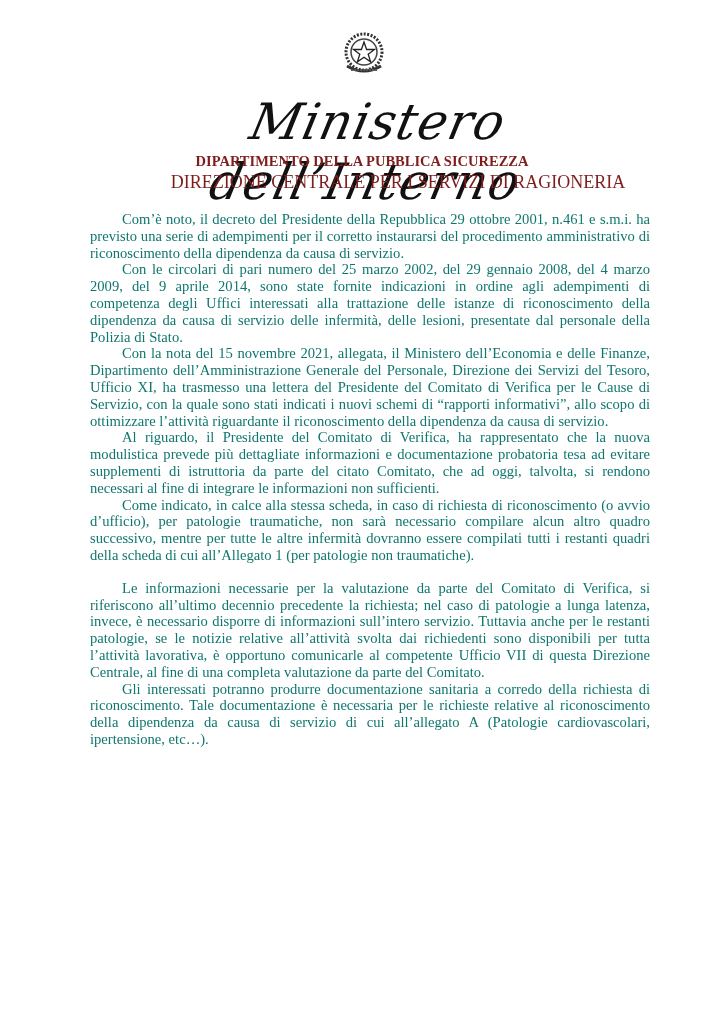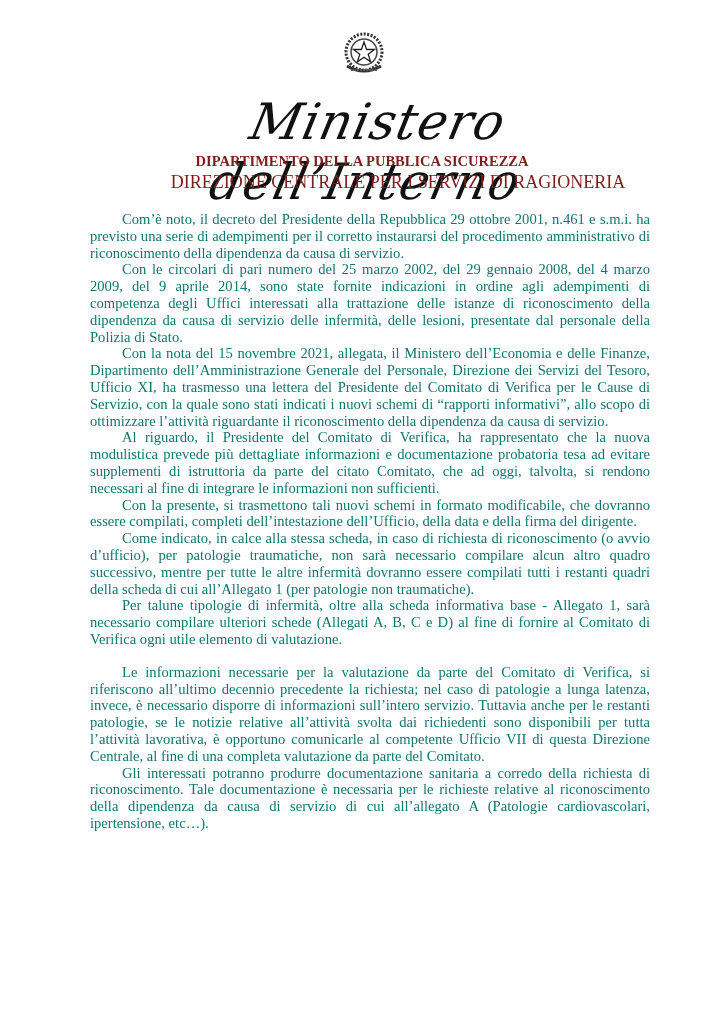--- a/index.html
+++ b/index.html
@@ -43,18 +43,16 @@
 </svg>
 
 <div class="dept main">DIPARTIMENTO DELLA PUBBLICA SICUREZZA</div>
 <div class="dept sub">DIREZIONE CENTRALE PER I SERVIZI DI RAGIONERIA</div>
 
 <div class="body">
   <p>Com’è noto, il decreto del Presidente della Repubblica 29 ottobre 2001, n.461 e s.m.i. ha previsto una serie di adempimenti per il corretto instaurarsi del procedimento amministrativo di riconoscimento della dipendenza da causa di servizio.</p>
   <p>Con le circolari di pari numero del 25 marzo 2002, del 29 gennaio 2008, del 4 marzo 2009, del 9 aprile 2014, sono state fornite indicazioni in ordine agli adempimenti di competenza degli Uffici interessati alla trattazione delle istanze di riconoscimento della dipendenza da causa di servizio delle infermità, delle lesioni, presentate dal personale della Polizia di Stato.</p>
   <p>Con la nota del 15 novembre 2021, allegata, il Ministero dell’Economia e delle Finanze, Dipartimento dell’Amministrazione Generale del Personale, Direzione dei Servizi del Tesoro, Ufficio XI, ha trasmesso una lettera del Presidente del Comitato di Verifica per le Cause di Servizio, con la quale sono stati indicati i nuovi schemi di “rapporti informativi”, allo scopo di ottimizzare l’attività riguardante il riconoscimento della dipendenza da causa di servizio.</p>
   <p>Al riguardo, il Presidente del Comitato di Verifica, ha rappresentato che la nuova modulistica prevede più dettagliate informazioni e documentazione probatoria tesa ad evitare supplementi di istruttoria da parte del citato Comitato, che ad oggi, talvolta, si rendono necessari al fine di integrare le informazioni non sufficienti.</p>
-  <p>Con la presente, si trasmettono tali nuovi schemi in formato modificabile, che dovranno essere compilati, completi dell’intestazione dell’Ufficio,  della data e della firma del dirigente.</p>
   <p>Come indicato, in calce alla stessa scheda, in caso di richiesta di riconoscimento (o avvio d’ufficio), per patologie traumatiche, non sarà necessario compilare alcun altro quadro successivo, mentre per tutte le altre infermità dovranno essere compilati tutti i restanti quadri della scheda di cui all’Allegato 1 (per patologie non traumatiche).</p>
-  <p>Per talune tipologie di infermità, oltre alla scheda informativa base - Allegato 1, sarà necessario   compilare ulteriori schede (Allegati A, B, C e D) al fine di fornire al Comitato di Verifica  ogni utile elemento di valutazione.</p>
   <p class="gap">Le informazioni necessarie per la valutazione da parte del Comitato di Verifica, si riferiscono all’ultimo decennio precedente la richiesta; nel caso di patologie a lunga latenza, invece, è necessario disporre di informazioni sull’intero servizio. Tuttavia anche per le restanti patologie, se le notizie relative all’attività svolta dai richiedenti sono disponibili per tutta l’attività lavorativa, è opportuno comunicarle al competente Ufficio VII di questa Direzione Centrale, al fine di una completa valutazione da parte del Comitato.</p>
   <p>Gli interessati potranno produrre documentazione sanitaria a corredo della richiesta di riconoscimento.  Tale documentazione è necessaria  per le richieste relative al  riconoscimento della dipendenza da causa di servizio di cui all’allegato A (Patologie cardiovascolari, ipertensione, etc…).</p>
 </div>
 
 </body></html>

